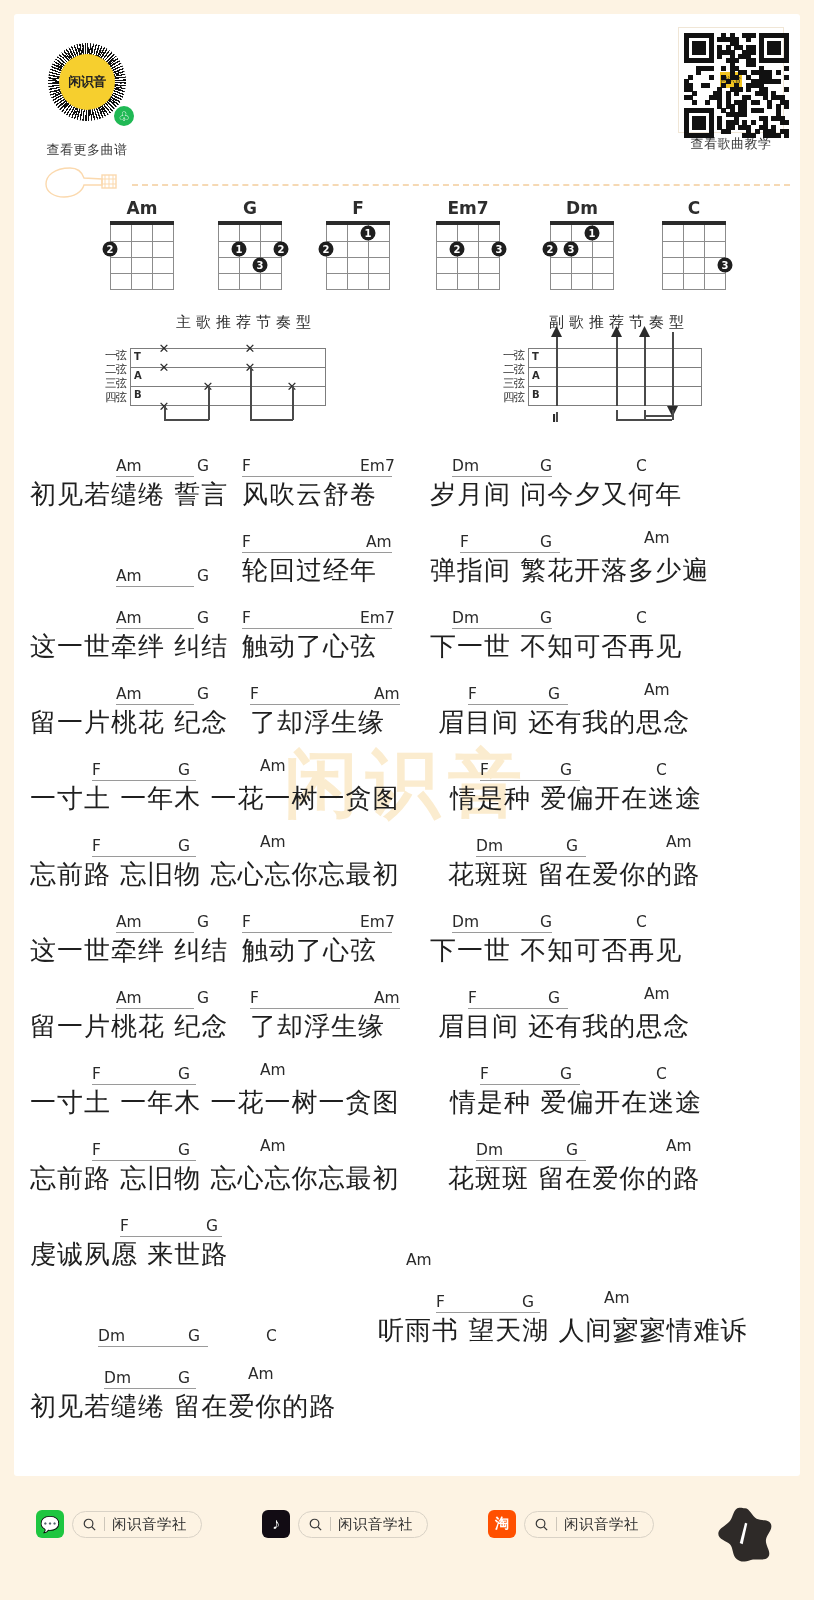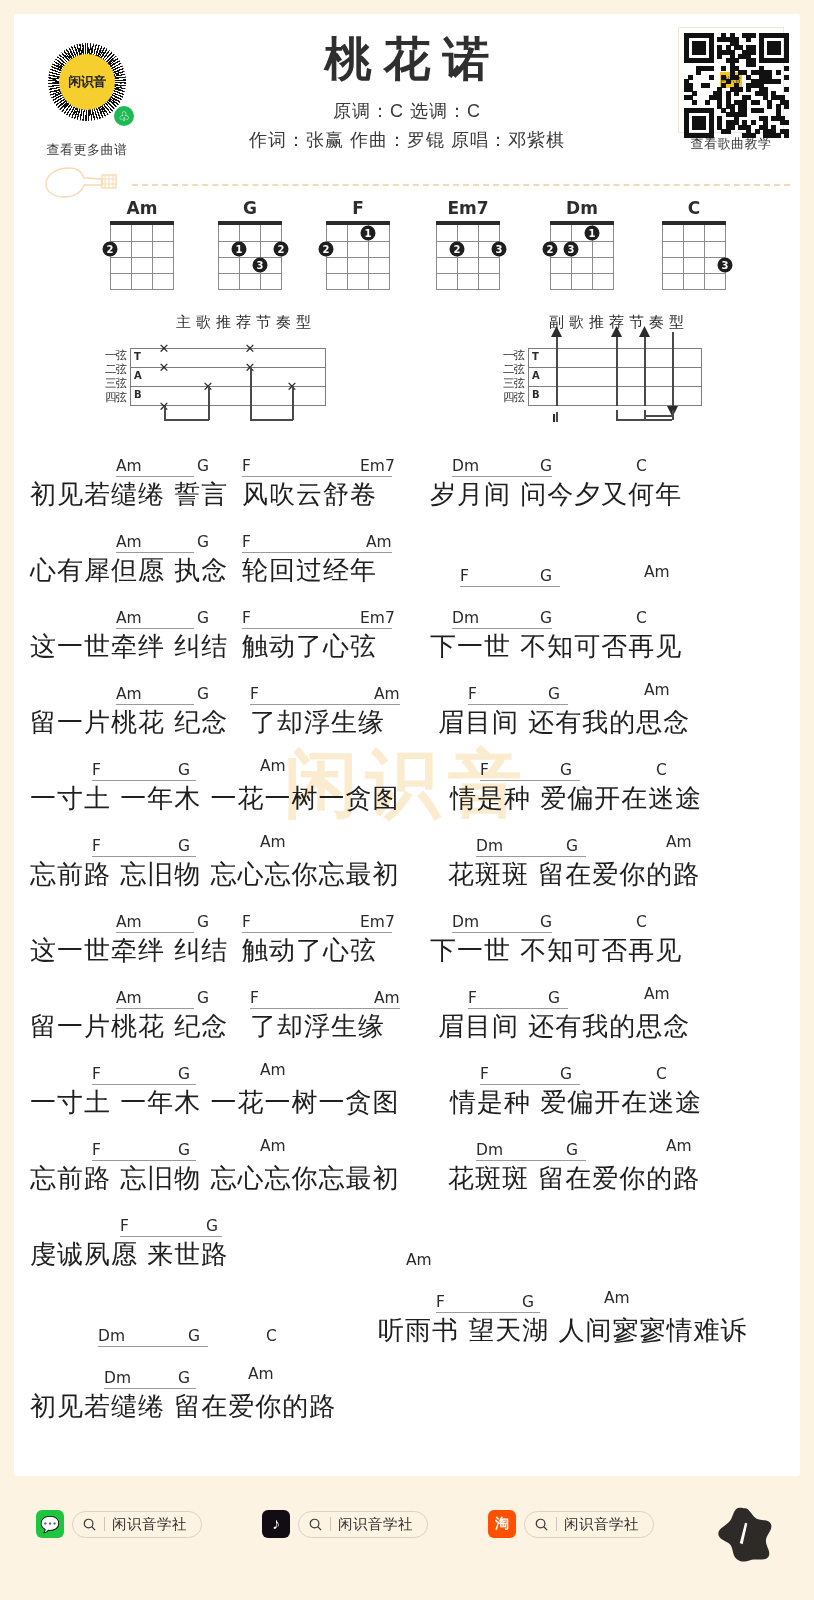--- a/index.html
+++ b/index.html
@@ -164,25 +164,20 @@
     <div class="qr-left">
       <div class="qr-circle">
         <div class="ring"></div>
         <div class="ring2"></div>
         <div class="center">闲识音</div>
         <div class="wx-badge">♧</div>
       </div>
       <div class="qr-cap">查看更多曲谱</div>
     </div>
 
-    <div class="title-block">
-      <div class="song-title">桃花诺</div>
-      <div class="meta1">原调：C  选调：C</div>
-      <div class="meta2">作词：张赢  作曲：罗锟  原唱：邓紫棋</div>
-    </div>
 
     <div class="qr-right">
       <div class="qr-square" id="qrsq">
         <div class="qlogo">闲识音</div>
       <div class="mod" style="left: 37.44px; top: 0px; width: 5px; height: 5px;"></div>
             <div class="mod" style="left: 45.76px; top: 0px; width: 5px; height: 5px;"></div>
             <div class="mod" style="left: 58.24px; top: 0px; width: 5px; height: 5px;"></div>
             <div class="mod" style="left: 62.4px; top: 0px; width: 5px; height: 5px;"></div>
             <div class="mod" style="left: 66.56px; top: 0px; width: 5px; height: 5px;"></div>
             <div class="mod" style="left: 33.28px; top: 4.16px; width: 5px; height: 5px;"></div>
@@ -704,37 +699,37 @@
               <div class="lyr">岁月间 问今夕又何年</div>
             </div>
           </div>
           <div class="lrow">
             <div class="seg" style="left: 0px;">
               <div class="chordline">
                 <div class="ch" style="left: 86px;">Am</div>
                 <div class="chbar" style="left: 86px; width: 78px;"></div>
                 <div class="ch" style="left: 167px;">G</div>
               </div>
-              <div class="lyr">心有犀但愿 执念</div>
             </div>
             <div class="seg" style="left: 212px;">
               <div class="chordline">
                 <div class="ch" style="left: 0px;">F</div>
                 <div class="chbar" style="left: 0px; width: 150px;"></div>
                 <div class="ch" style="left: 124px;">Am</div>
               </div>
               <div class="lyr">轮回过经年</div>
             </div>
             <div class="seg" style="left: 400px;">
               <div class="chordline">
                 <div class="ch" style="left: 30px;">F</div>
                 <div class="chbar" style="left: 30px; width: 100px;"></div>
                 <div class="ch" style="left: 110px;">G</div>
                 <div class="ch" style="left: 214px; bottom: 6px;">Am</div>
               </div>
+              <div class="lyr">弹指间 繁花开落多少遍</div>
             </div>
           </div>
           <div class="lrow">
             <div class="seg" style="left: 0px;">
               <div class="chordline">
                 <div class="ch" style="left: 86px;">Am</div>
                 <div class="chbar" style="left: 86px; width: 78px;"></div>
                 <div class="ch" style="left: 167px;">G</div>
               </div>
               <div class="lyr">这一世牵绊 纠结</div>

